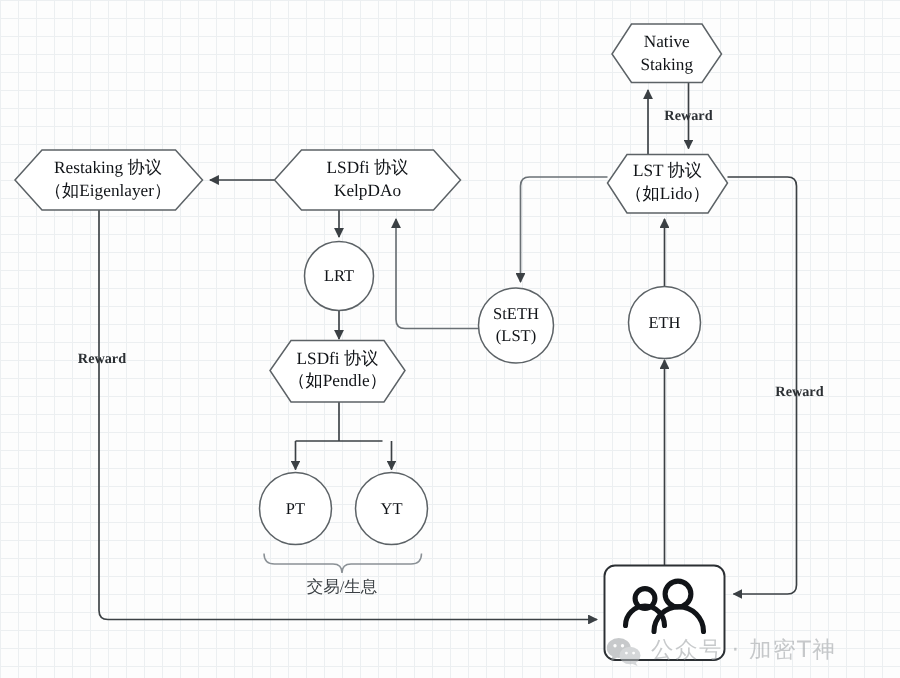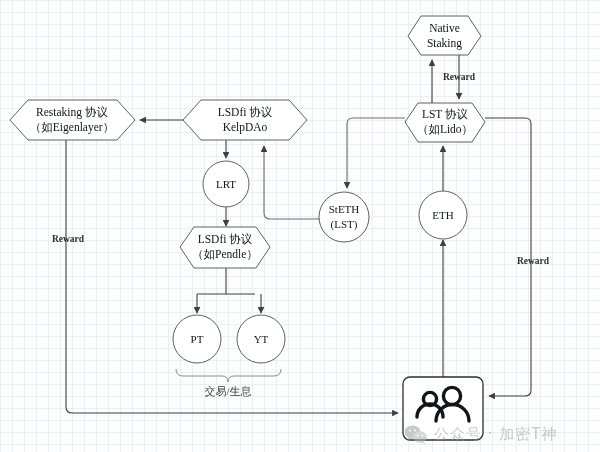--- a/index.html
+++ b/index.html
@@ -86,21 +86,21 @@
     fill: none;
     stroke: #111418;
     stroke-width: 3.4;
     stroke-linecap: round;
   }
   #watermark {
     position: absolute;
     left: 404px;
     top: 424px;
     display: flex;
-    align-items: center;
+    align-items: flex-start;
     gap: 6px;
     opacity: 0.55;
     pointer-events: none;
   }
   #watermark .wm-text {
     font-family: "DejaVu Sans", "Liberation Sans", sans-serif;
     font-size: 15px;
     color: #9a9ea1;
     letter-spacing: 1px;
     white-space: nowrap;

